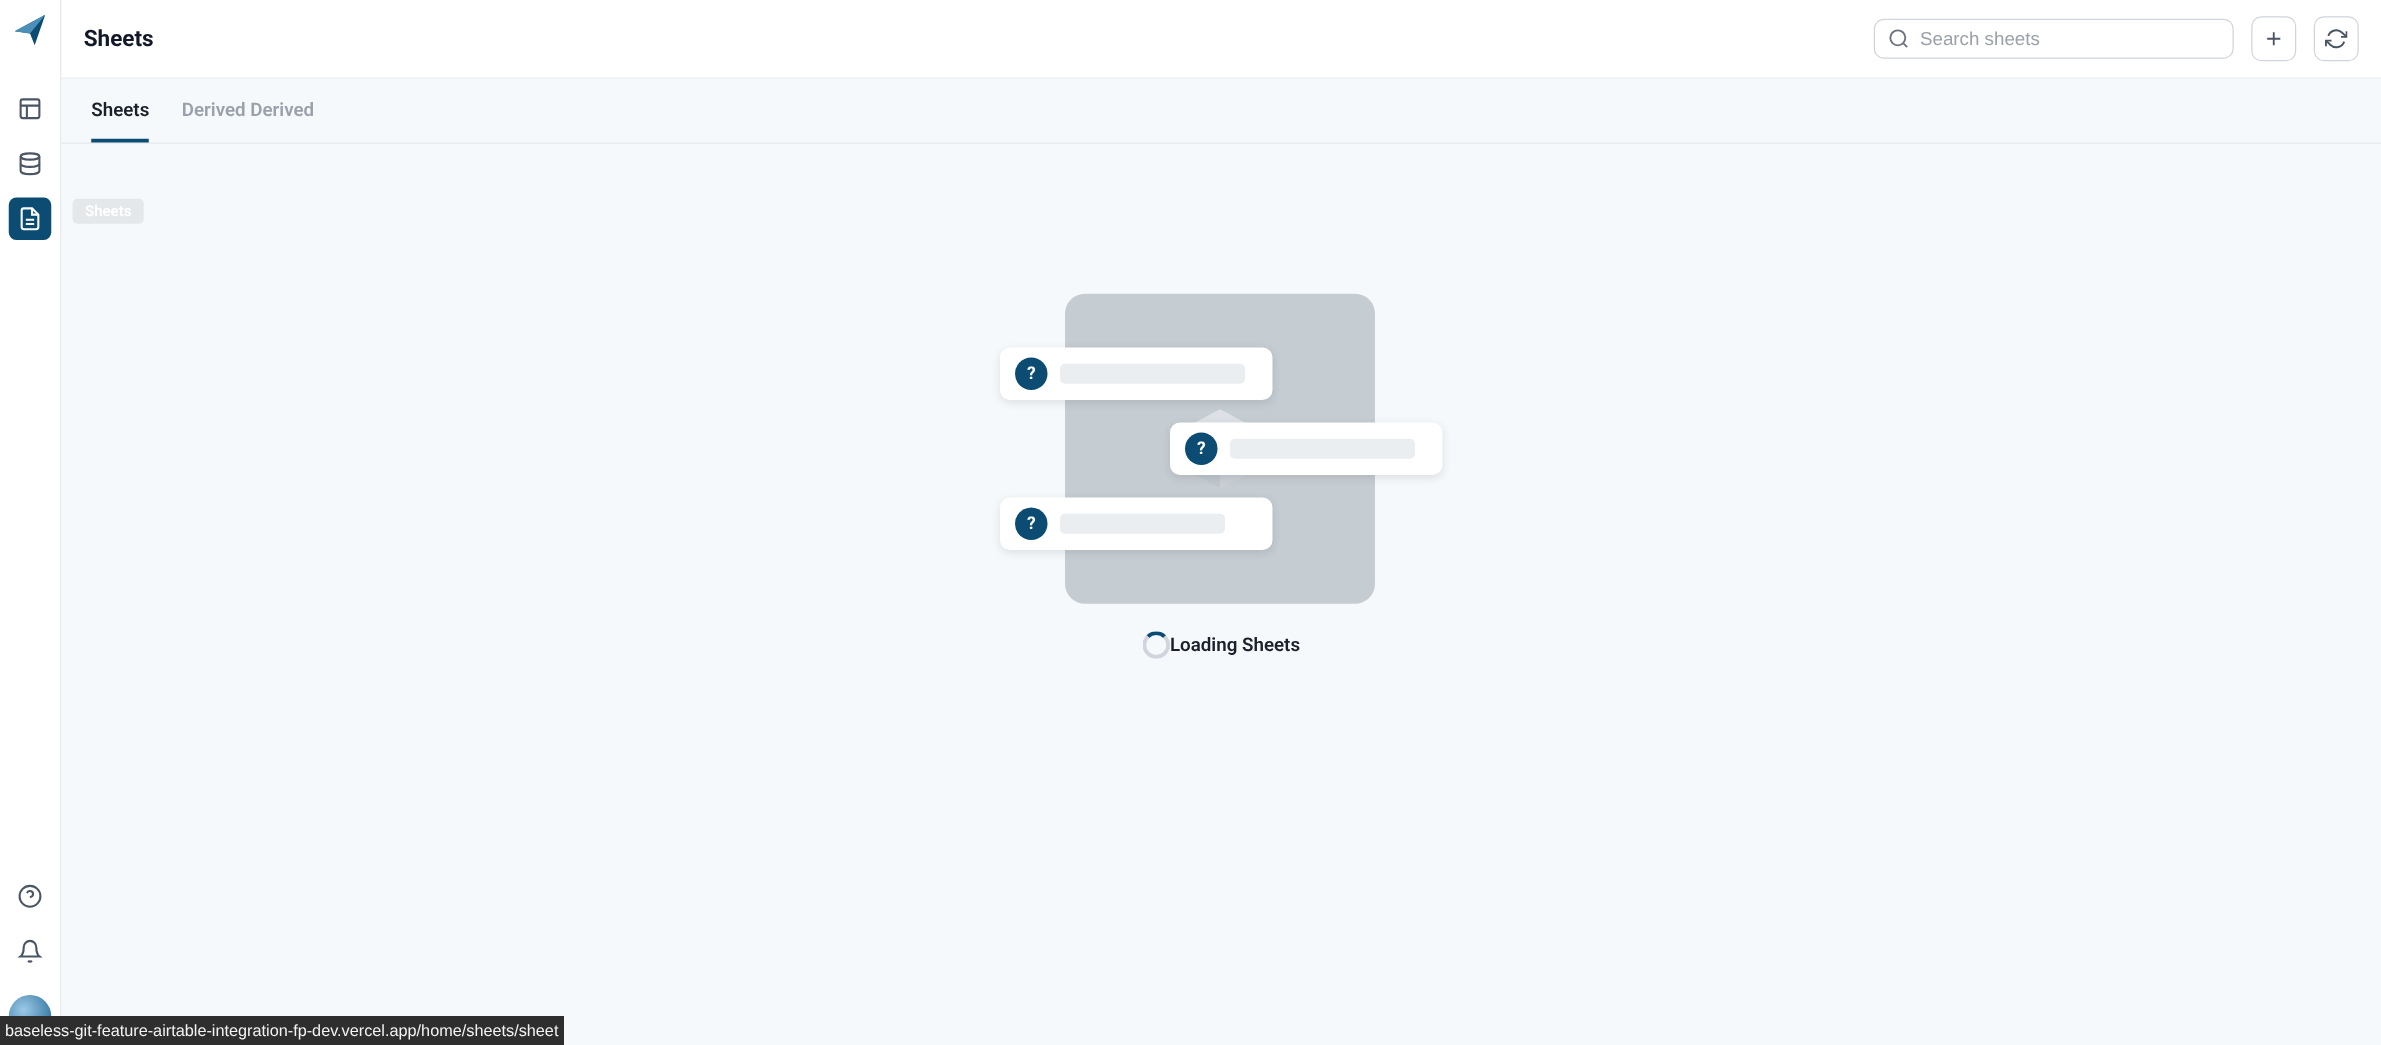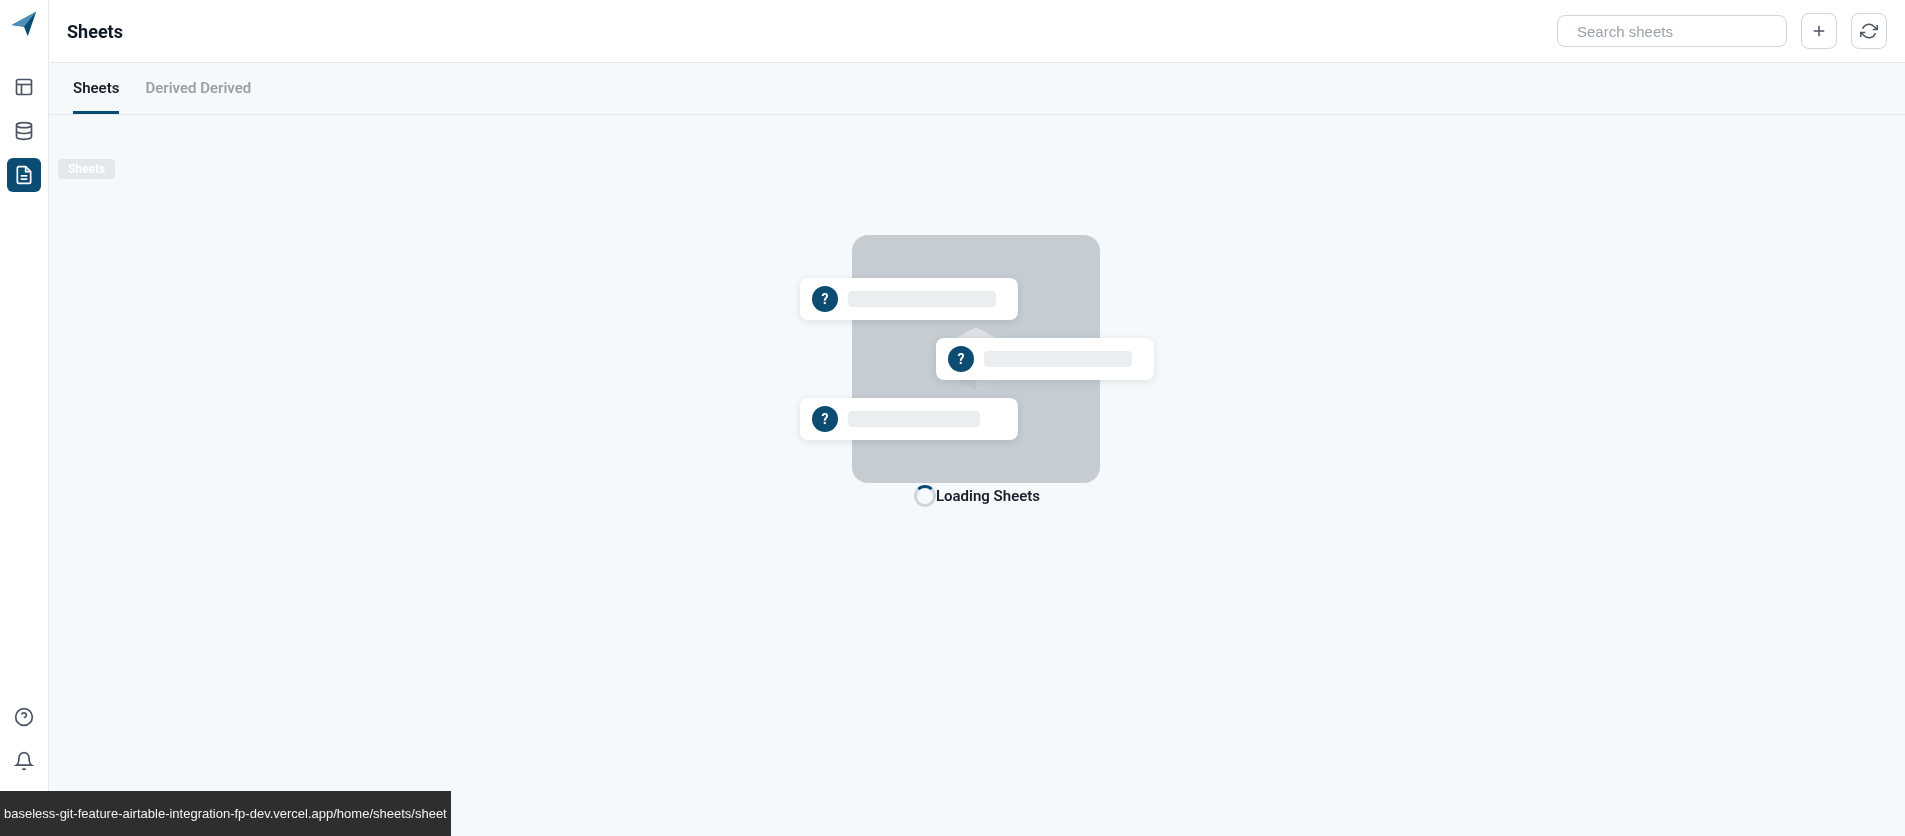--- a/index.html
+++ b/index.html
@@ -80,21 +80,21 @@
     }
     .page-title {
       font-size: 18px; font-weight: 700; color: #111827;
     }
     .header-spacer { flex: 1; }
     .search-wrap {
       display: flex; align-items: center;
       border: 1px solid #d0d5dd;
       border-radius: 8px;
       padding: 6px 10px;
-      width: 230px;
+      width: 288px;
       color: #6b7280;
     }
     .search-wrap input {
       border: none; outline: none; background: transparent;
       font-size: 15px; color: #374151;
       flex: 1; margin-left: 8px;
     }
     .search-wrap input::placeholder { color: #9aa1ab; }
     .icon-btn {
       width: 36px; height: 36px;
@@ -167,39 +167,40 @@
     }
     .chip1 { left: -2px; top: 43px; width: 218px; }
     .chip1 .bar { width: 148px; }
     .chip2 { left: 134px; top: 103px; width: 218px; }
     .chip2 .bar { width: 148px; }
     .chip3 { left: -2px; top: 163px; width: 218px; }
     .chip3 .bar { width: 132px; }
 
     .loading-row {
       display: flex; align-items: center; gap: 0;
+      margin-top: 20px;
     }
     .spinner {
       width: 22px; height: 22px;
       border: 3px solid #d0d5dd;
       border-top-color: #0c4c73;
       border-radius: 50%;
       animation: spin 1s linear infinite;
     }
     @keyframes spin { to { transform: rotate(360deg); } }
     .loading-text { font-size: 15px; font-weight: 600; color: #1a202c; }
 
     
     .status-bar {
       position: fixed;
       left: 0; bottom: 0;
       background: #2e2e2e;
       color: #f3f3f3;
       font-size: 13px;
-      padding: 15px 4px;
+      padding: 4px 4px;
       font-family: Arial, sans-serif;
     }
   </style>
 </head>
 <body>
 
 <div class="app">
   <div class="sidebar">
     <div class="logo">
       <svg width="30" height="30" viewBox="0 0 32 32">

